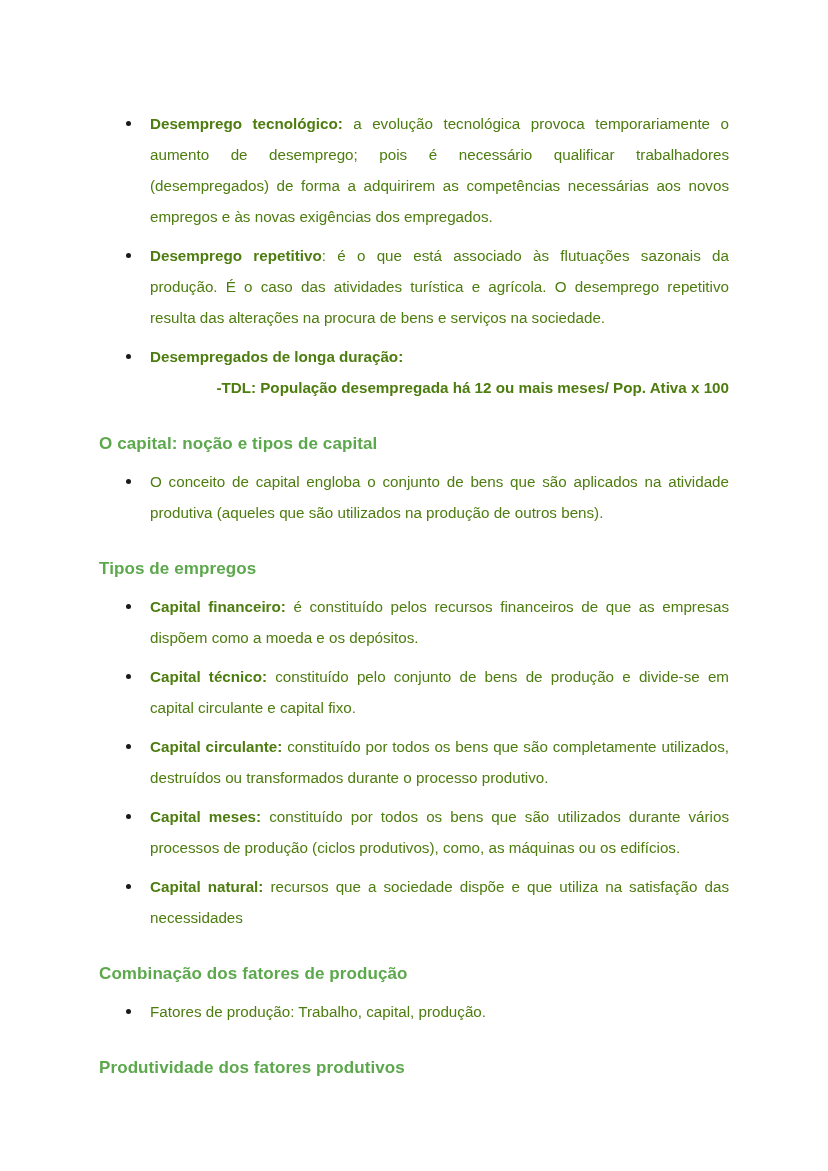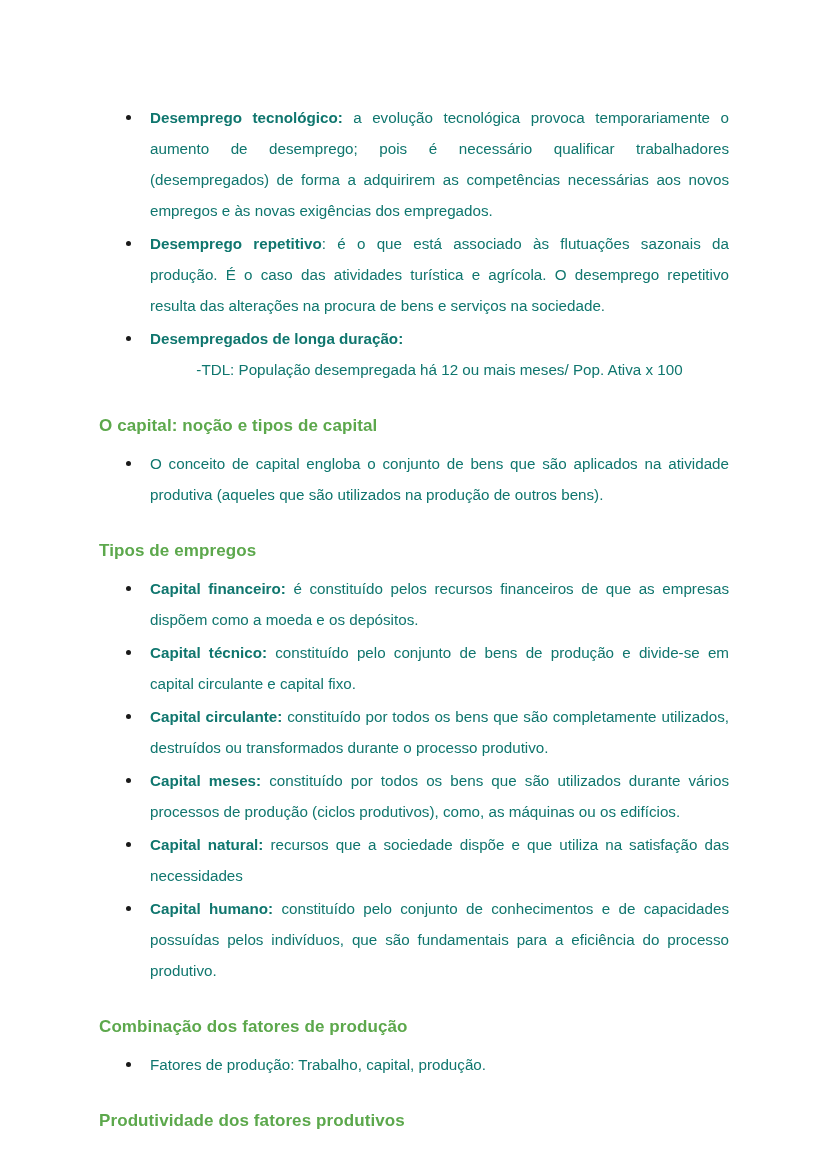--- a/index.html
+++ b/index.html
@@ -39,26 +39,26 @@
   }
 
   ul.bullets {
     list-style: none;
     margin: 0;
     padding: 0;
   }
   ul.bullets > li {
     position: relative;
     padding-left: 51px;
-    margin: 2px 0 0 0;
+    margin: 8px 0 0 0;
     font-size: 15.2px;
     line-height: 31px;
     text-align: justify;
     text-justify: inter-word;
-    color: #0f766e;
+    color: #4d7c0f;
   }
   ul.bullets > li::before {
     content: "";
     position: absolute;
     left: 27px;
     top: 13px;
     width: 5px;
     height: 5px;
     border-radius: 50%;
     background: #1a1a1a;
@@ -67,22 +67,22 @@
     text-align: left;
   }
   ul.bullets > li .term {
     font-weight: bold;
   }
   ul.bullets > li .all-bold {
     font-weight: normal;
   }
   .subline {
     display: block;
-    font-weight: normal;
-    text-align: center;
+    font-weight: bold;
+    text-align: right;
   }
 </style>
 </head>
 <body>
 
 <div class="page">
   <div id="content">
       <ul class="bullets">
         <li><span class="term">Desemprego tecnológico:</span><span> a evolução tecnológica provoca temporariamente o aumento de desemprego; pois é necessário qualificar trabalhadores (desempregados) de forma a adquirirem as competências necessárias aos novos empregos e às novas exigências dos empregados.</span></li>
         <li><span class="term">Desemprego repetitivo</span><span>: é o que está associado às flutuações sazonais da produção. É o caso das atividades turística e agrícola. O desemprego repetitivo resulta das alterações na procura de bens e serviços na sociedade.</span></li>
@@ -96,21 +96,20 @@
       </ul>
       <div class="heading-block">
         <h2 class="heading">Tipos de empregos</h2>
       </div>
       <ul class="bullets">
         <li><span class="term">Capital financeiro:</span><span> é constituído pelos recursos financeiros de que as empresas dispõem como a moeda e os depósitos.</span></li>
         <li><span class="term">Capital técnico:</span><span> constituído pelo conjunto de bens de produção e divide-se em capital circulante e capital fixo.</span></li>
         <li><span class="term">Capital circulante:</span><span> constituído por todos os bens que são completamente utilizados, destruídos ou transformados durante o processo produtivo.</span></li>
         <li><span class="term">Capital meses:</span><span> constituído por todos os bens que são utilizados durante vários processos de produção (ciclos produtivos), como, as máquinas ou os edifícios.</span></li>
         <li><span class="term">Capital natural:</span><span> recursos que a sociedade dispõe e que utiliza na satisfação das necessidades</span></li>
-        <li><span class="term">Capital humano:</span><span> constituído pelo conjunto de conhecimentos e de capacidades possuídas pelos indivíduos, que são fundamentais para a eficiência do processo produtivo.</span></li>
       </ul>
       <div class="heading-block">
         <h2 class="heading">Combinação dos fatores de produção</h2>
       </div>
       <ul class="bullets">
         <li><span class="all-bold">Fatores de produção: Trabalho, capital, produção.</span></li>
       </ul>
       <div class="heading-block">
         <h2 class="heading">Produtividade dos fatores produtivos</h2>
       </div>

